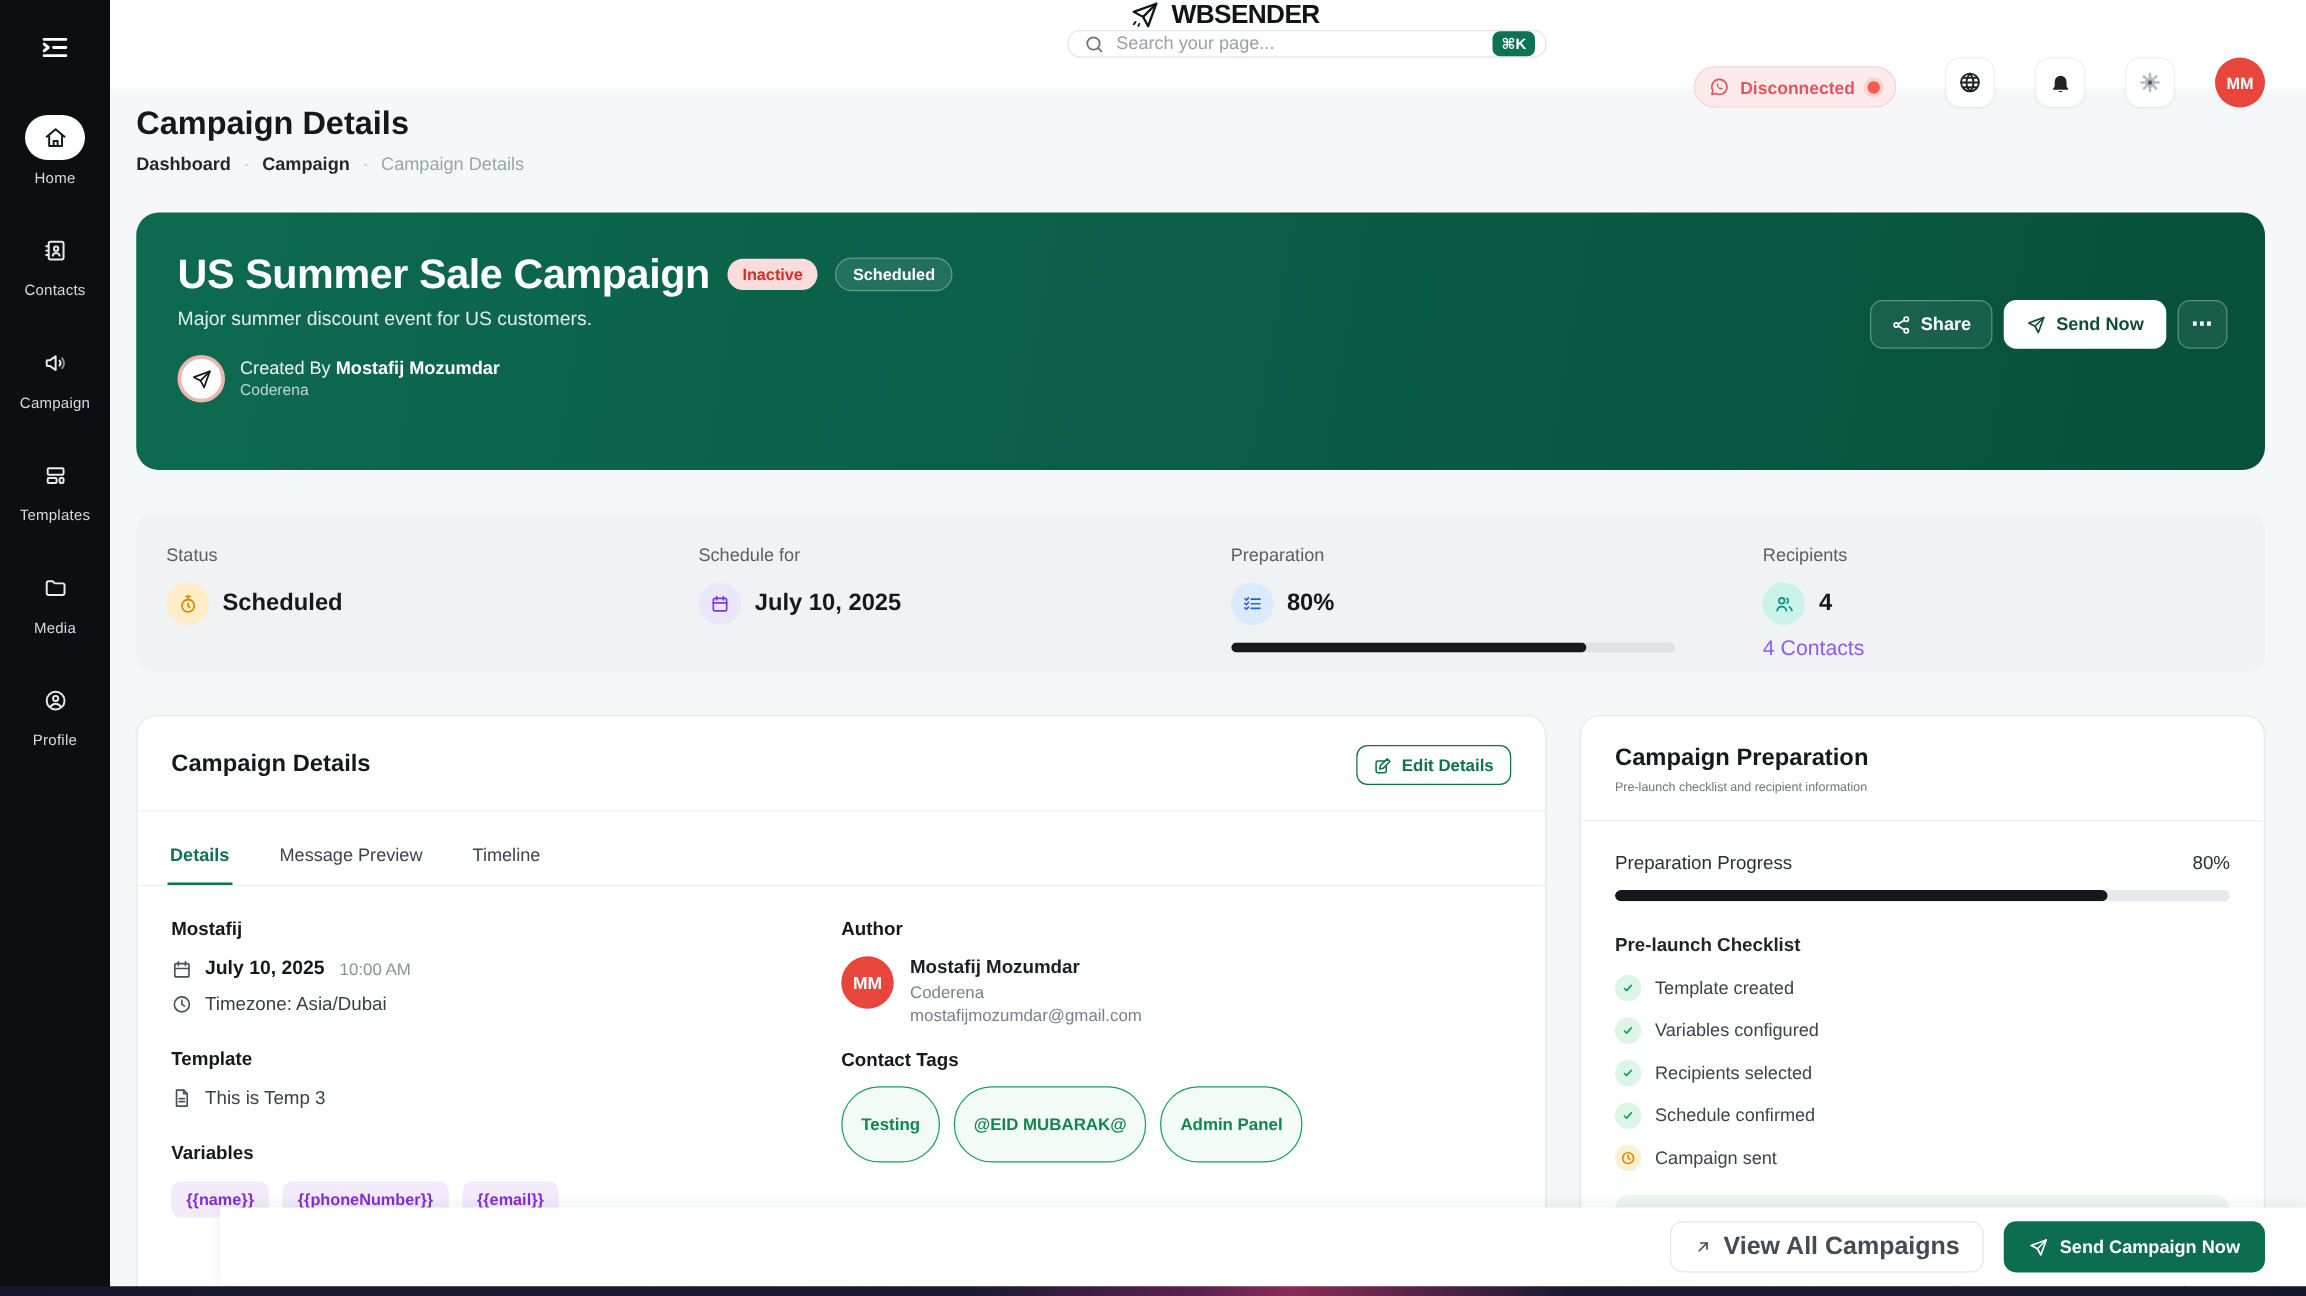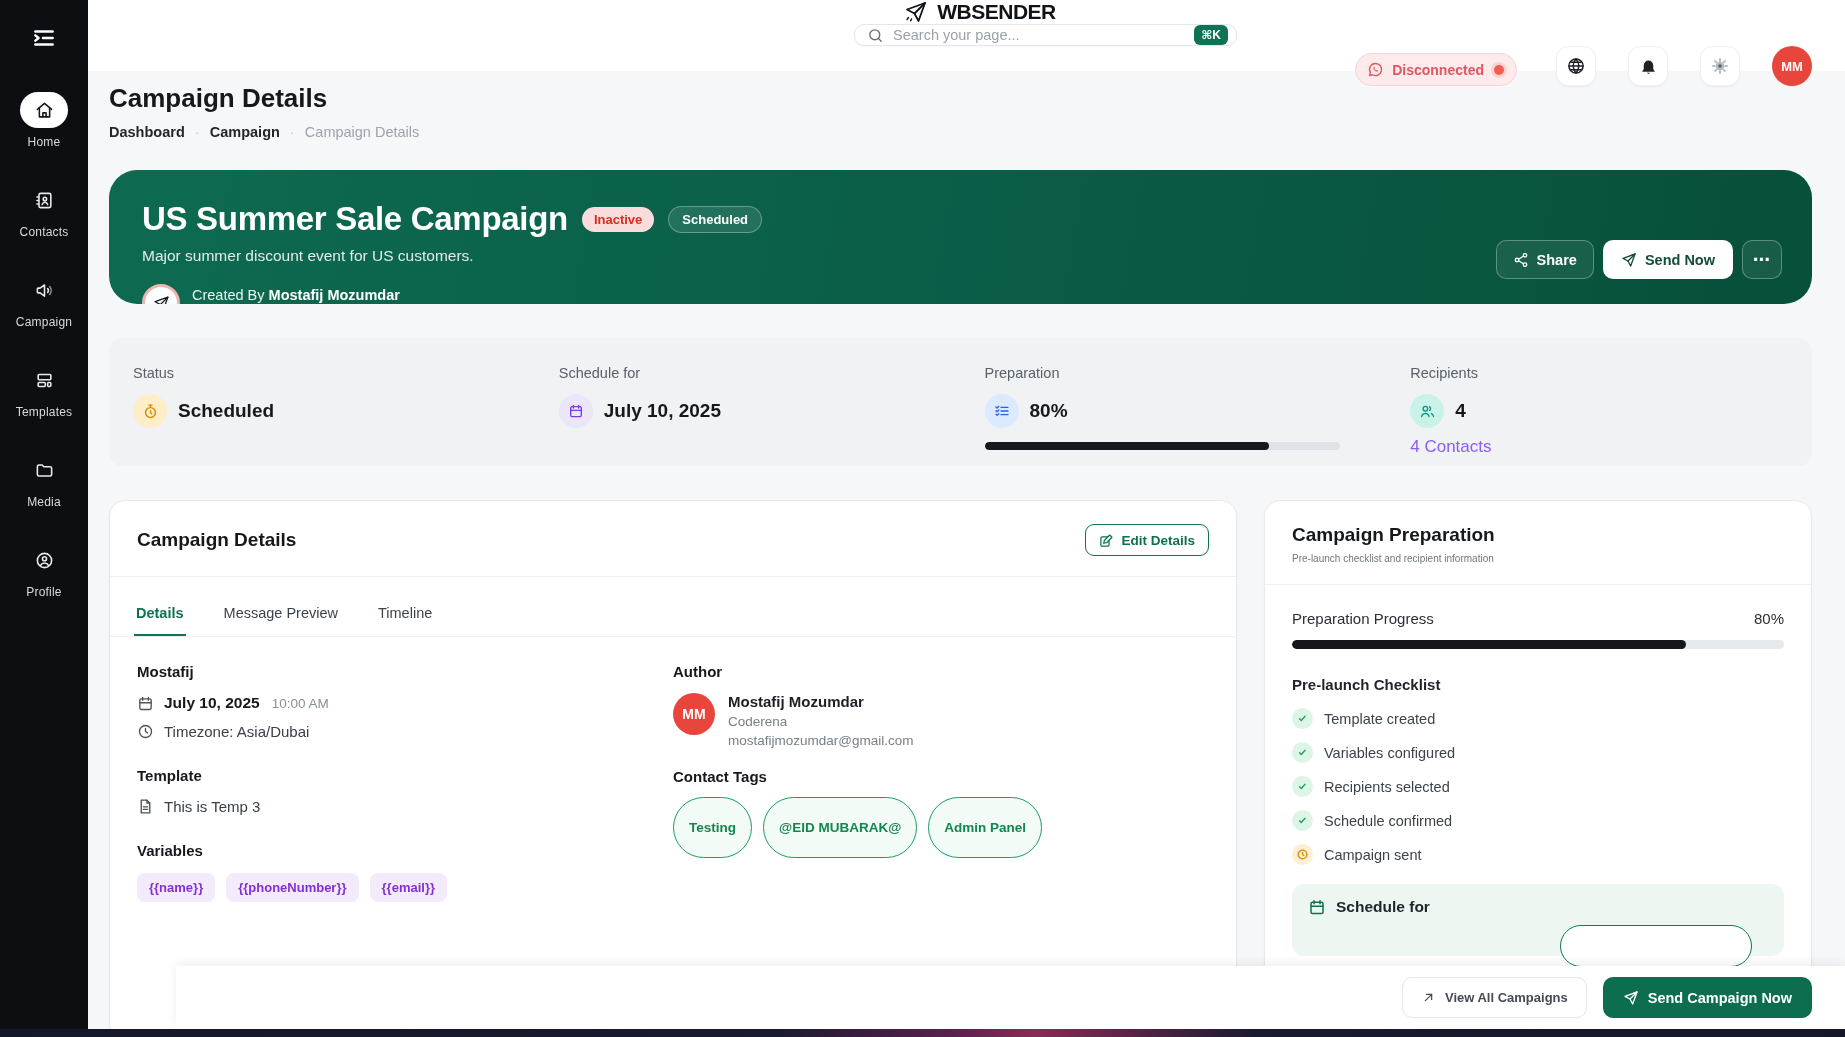--- a/index.html
+++ b/index.html
@@ -34,21 +34,21 @@
   
   .main { position:absolute; left:88px; top:71px; right:0; bottom:0; background:#f6f7f9; overflow:hidden; }
   .content { margin:0 33px 0 21px; }
   .page-title { padding-top:12px; font-size:26px; font-weight:800; color:#15181c; }
   .breadcrumb { margin-top:9px; display:flex; align-items:center; gap:10px; font-size:14.5px; }
   .crumb { color:#23272d; font-weight:600; cursor:pointer; }
   .crumb.current { color:#9ca3af; font-weight:400; cursor:default; }
   .crumb-sep { color:#c3c8cd; font-size:15px; }
 
   
-  .hero { position:relative; margin-top:30px; height:134px; border-radius:28px; background:linear-gradient(100deg,#0d6a50 0%,#0a5c47 55%,#07503b 100%); color:#fff; overflow:hidden; }
+  .hero { position:relative; margin-top:30px; height:206px; border-radius:18px; background:linear-gradient(100deg,#0d6a50 0%,#0a5c47 55%,#07503b 100%); color:#fff; overflow:hidden; }
   .hero-inner { position:absolute; left:33px; top:30px; }
   .hero-title-row { display:flex; align-items:center; gap:14px; }
   .hero-title { font-size:33px; font-weight:800; letter-spacing:-0.3px; }
   .badge-inactive { background:#fbdcdc; color:#d92d20; font-size:13px; font-weight:700; border-radius:14px; padding:5px 12px; }
   .badge-scheduled { background:rgba(255,255,255,.10); border:1px solid rgba(255,255,255,.30); color:#fff; font-size:13px; font-weight:600; border-radius:15px; padding:5px 13px; }
   .hero-desc { margin-top:9px; font-size:15.5px; color:rgba(255,255,255,.88); }
   .hero-author { margin-top:19px; display:flex; align-items:center; gap:12px; }
   .hero-avatar { width:38px; height:38px; border-radius:50%; background:#fff; border:3px solid #eeb4ae; display:flex; align-items:center; justify-content:center; color:#15181c; }
   .hero-created { font-size:14.5px; color:rgba(255,255,255,.92); }
   .hero-created b { color:#fff; }
@@ -114,21 +114,21 @@
   .ck { width:21px; height:21px; border-radius:50%; display:flex; align-items:center; justify-content:center; flex:none; }
   .ck-done { background:#ddf5e6; color:#19a05e; }
   .ck-pend { background:#fdf0d2; color:#d98a06; }
   .sched-panel { position:relative; margin-top:19px; background:#eef6f2; border-radius:12px; padding:14px 16px 40px 16px; }
   .sched-row { display:flex; align-items:center; gap:10px; font-size:15.5px; font-weight:600; color:#1f242b; }
   .sched-row .ico { color:#0e7250; display:flex; }
   .sched-chip { position:absolute; left:268px; top:41px; width:192px; height:42px; background:#fff; border:1.6px solid #0f7a57; border-radius:999px; }
 
   
   .footer { position:absolute; left:88px; right:0; bottom:8px; height:63px; background:#fff; z-index:50; box-shadow:0 -3px 10px rgba(16,24,40,.07); display:flex; align-items:center; justify-content:flex-end; padding-right:33px; gap:16px; }
-  .btn-outline { display:flex; align-items:center; gap:9px; background:#fff; border:1px solid #e3e6ea; color:#444b54; border-radius:10px; height:41px; padding:16px 18px; font-size:13px; font-weight:600; cursor:pointer; font-family:inherit; }
+  .btn-outline { display:flex; align-items:center; gap:9px; background:#fff; border:1px solid #e3e6ea; color:#444b54; border-radius:10px; height:41px; padding:16px 18px; font-size:20px; font-weight:600; cursor:pointer; font-family:inherit; }
   .btn-primary { display:flex; align-items:center; gap:9px; background:#0c6e4f; border:none; color:#fff; border-radius:10px; height:41px; padding:0 20px; font-size:14.5px; font-weight:600; cursor:pointer; font-family:inherit; }
   .os-strip { position:absolute; left:0; right:0; bottom:0; height:8px; background:linear-gradient(90deg,#141729 0%,#1a1a30 42%,#5c2150 52%,#8a2b56 56%,#1a1a30 68%,#141729 100%); z-index:70; }
 
   svg { display:block; }
 </style>
 </head>
 <body>
 
 <div class="app">
 

